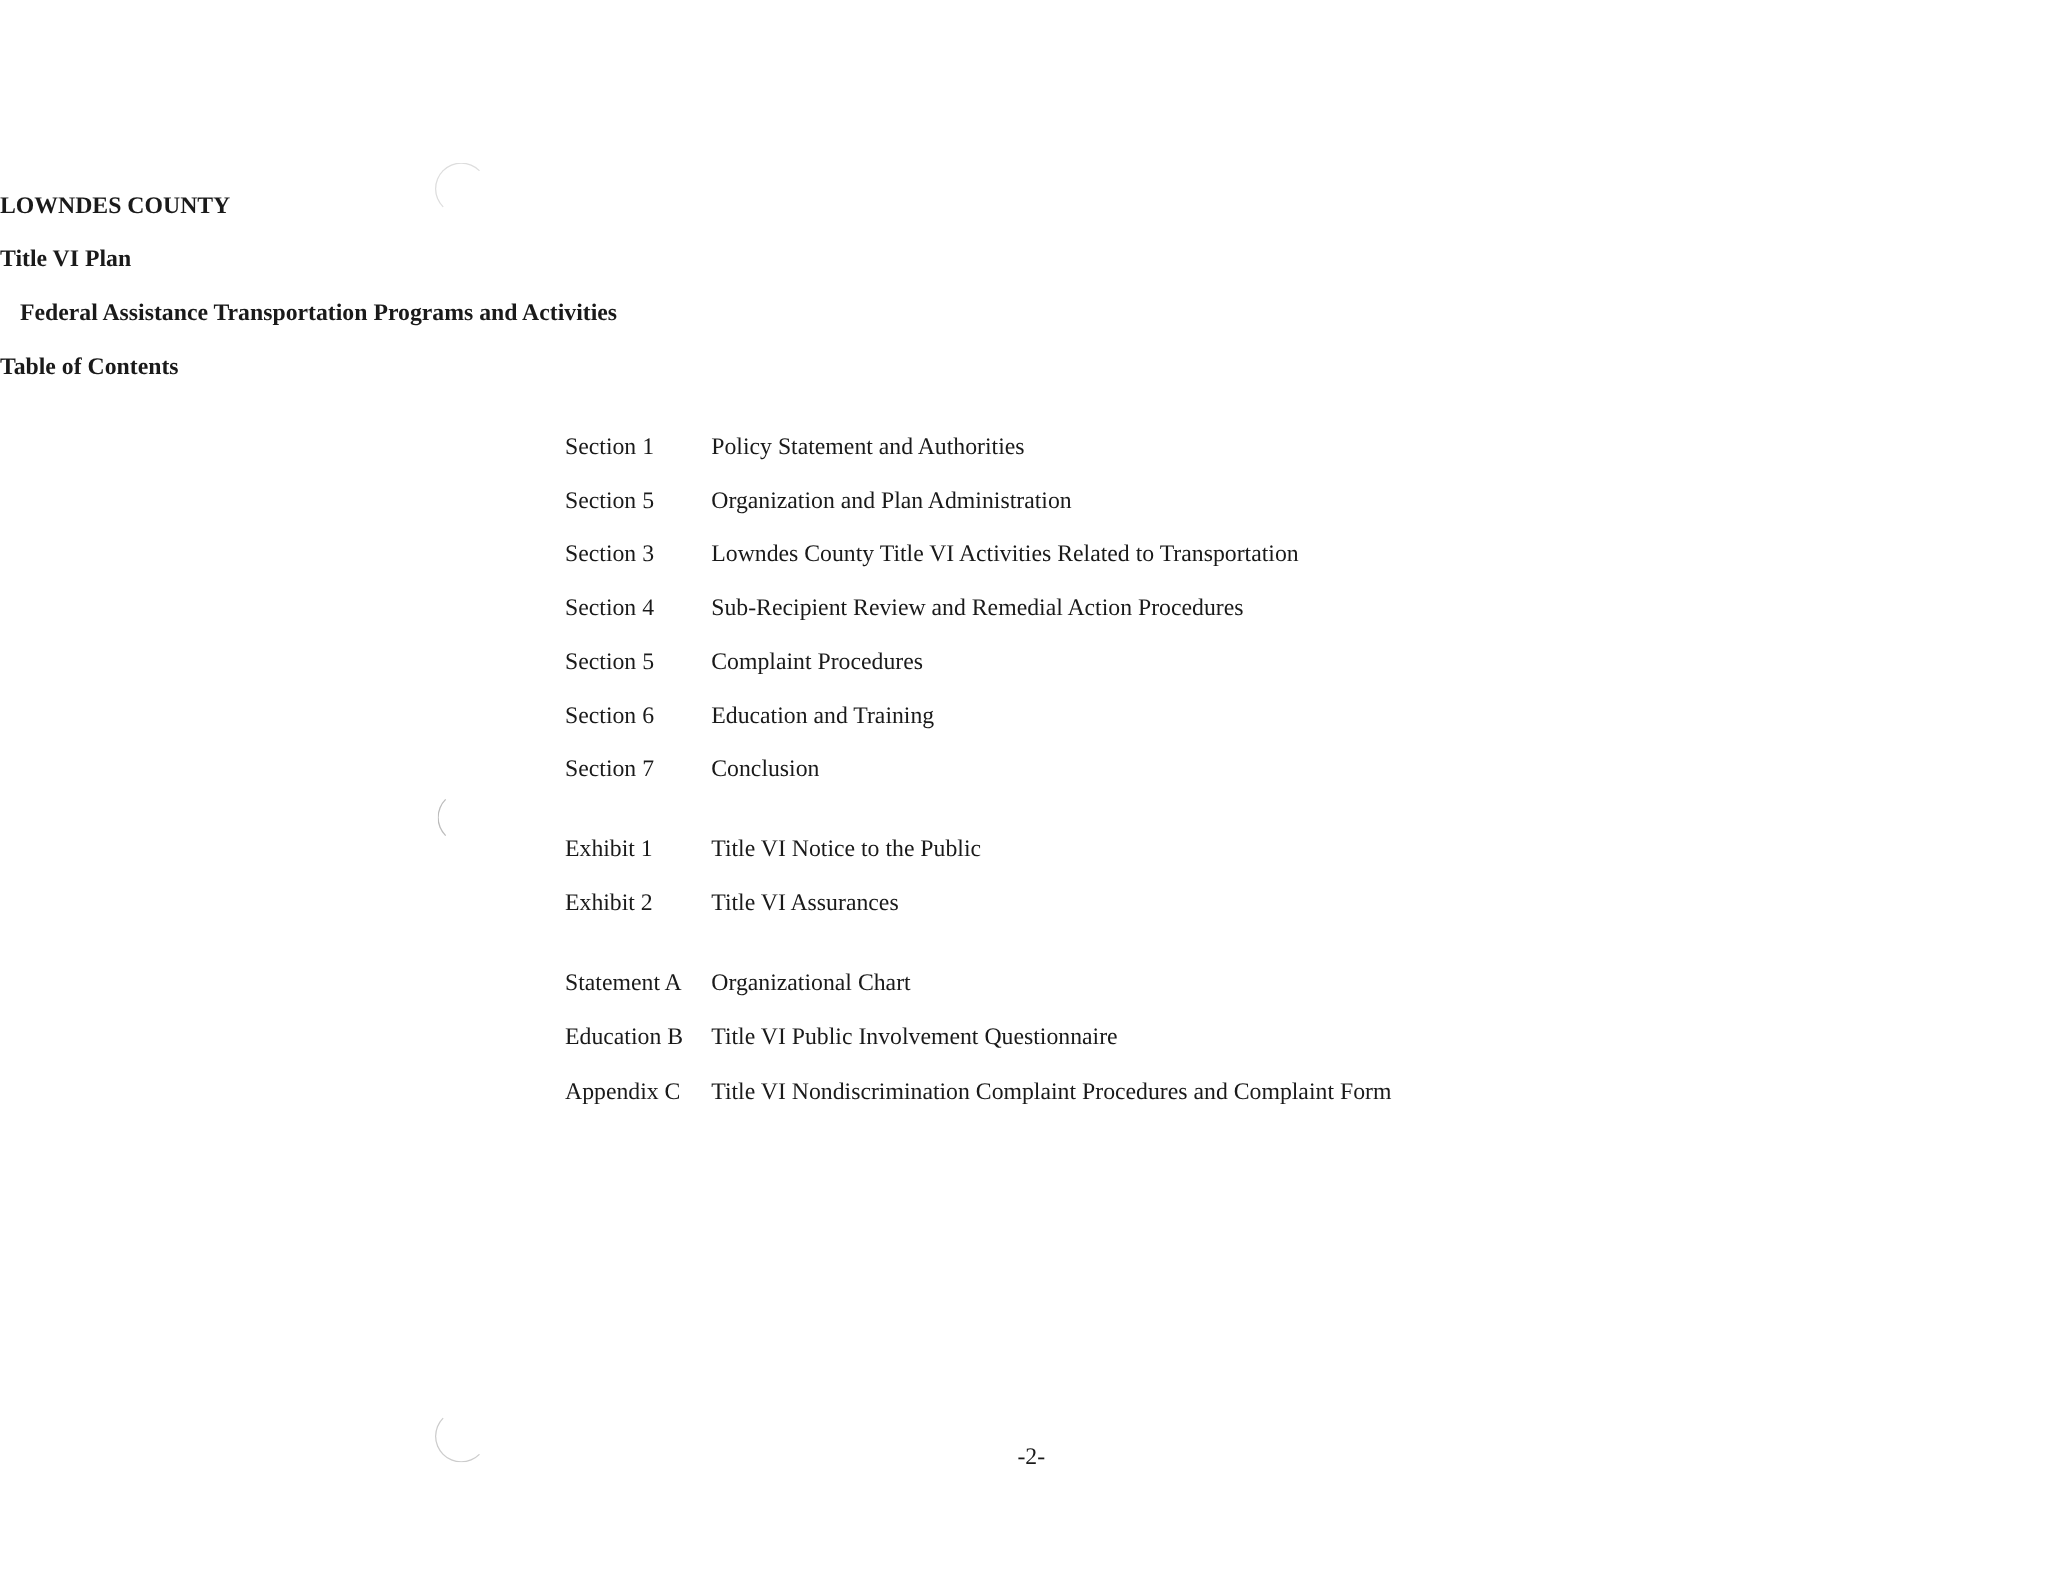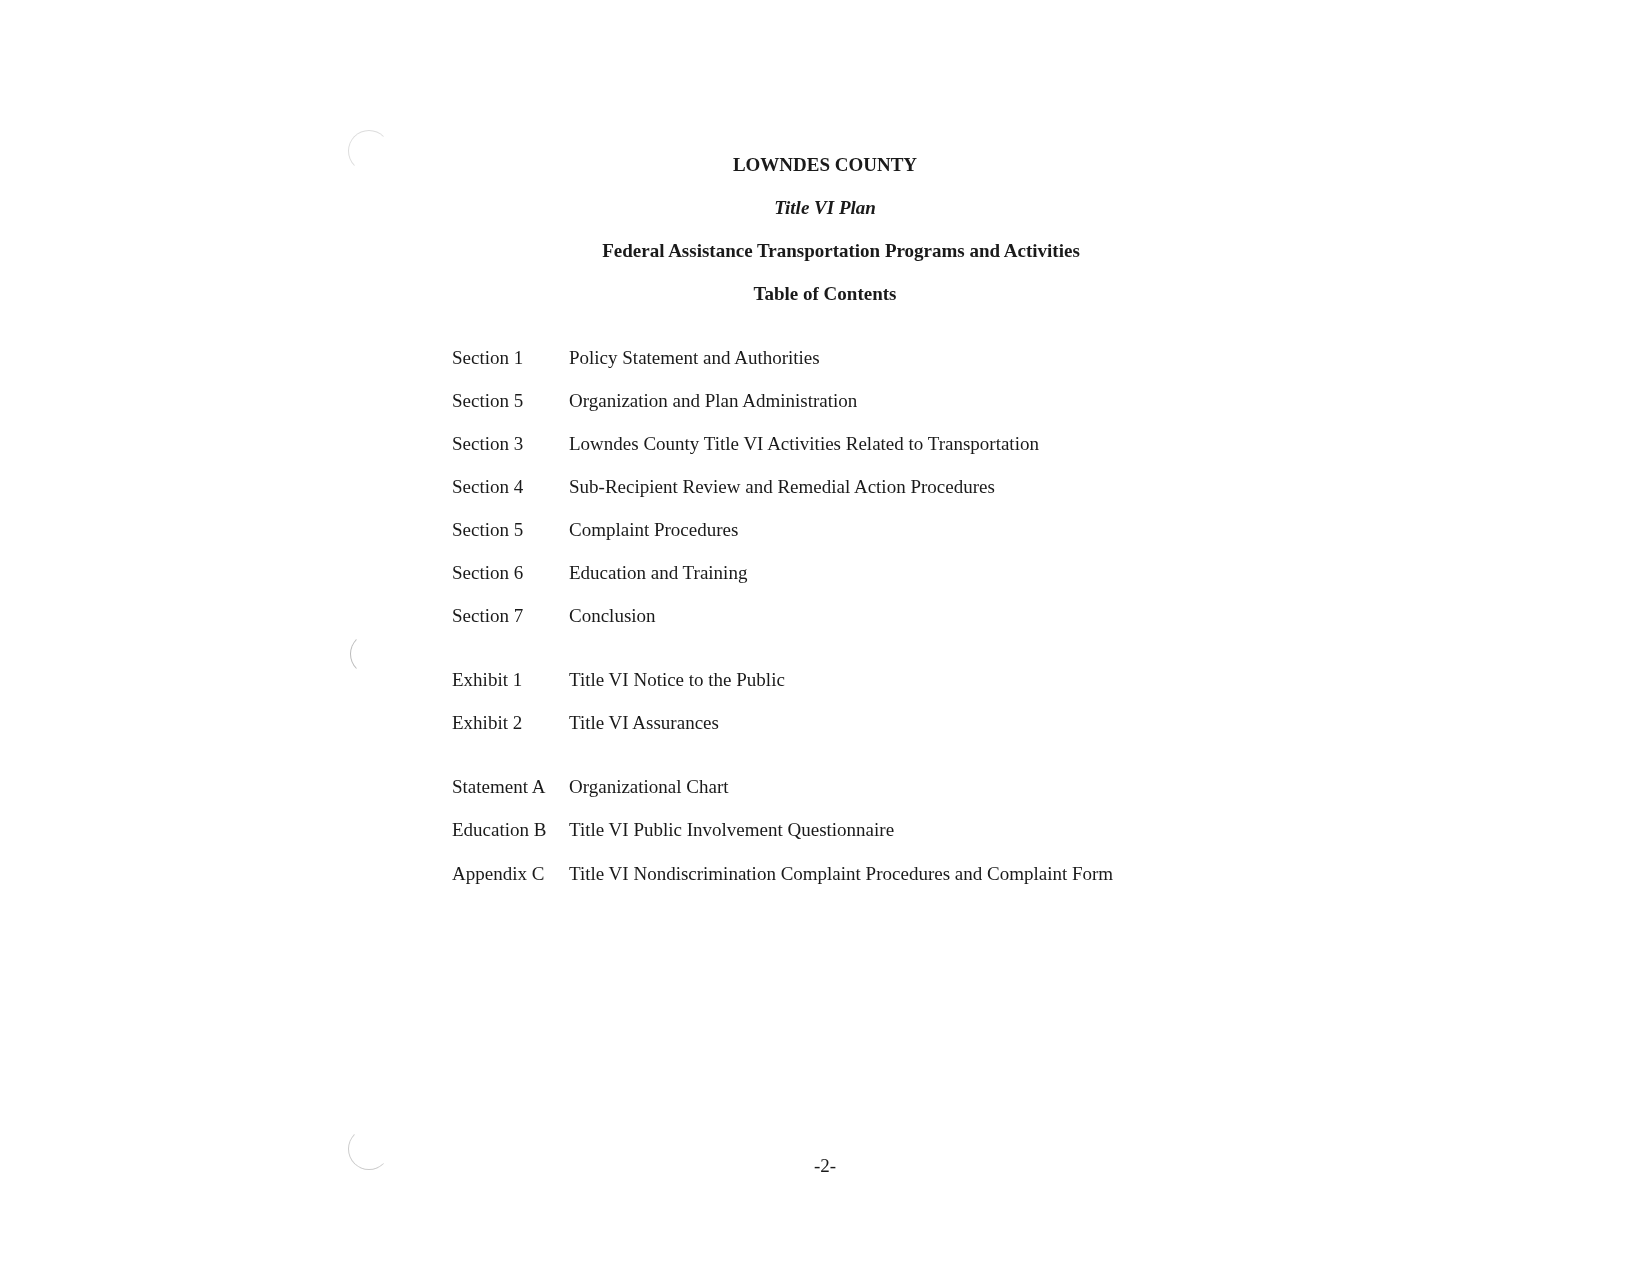--- a/index.html
+++ b/index.html
@@ -1,39 +1,39 @@
 <!DOCTYPE html>
 <html><head>
   <meta charset="utf-8">
   <style>
     html, body { margin: 0; padding: 0; }
     body {
       width: 1650px; height: 1275px; background: #ffffff; position: relative; overflow: hidden;
       font-family: "Liberation Serif", "DejaVu Serif", serif; color: #1a1a1a;
     }
     .center-line {
-      position: absolute; left: 0; width: 1650px; text-align: center; font-weight: bold; font-size: 19px;
+      position: absolute; left: 0; width: 1650px; text-align: left; font-weight: bold; font-size: 19px;
     }
     .toc-row { position: absolute; left: 0; width: 1650px; font-size: 19px; }
     .toc-row .lbl { position: absolute; left: 452px; white-space: nowrap; }
     .toc-row .ttl { position: absolute; left: 569px; white-space: nowrap; }
     .page-num { position: absolute; left: 0; width: 1650px; text-align: center; font-size: 19px; top: 1155px; }
     .mark { position: absolute; border: 1px solid #cfcfcf; border-radius: 50%; }
   </style>
 </head>
 <body>
 
 <div>
 
   <div class="mark" style="left:348px;top:130px;width:40px;height:40px;border-color:#ddd transparent transparent #ddd;"></div>
   <div class="mark" style="left:350px;top:633px;width:40px;height:40px;border-color:transparent transparent transparent #bbb;"></div>
   <div class="mark" style="left:348px;top:1128px;width:40px;height:40px;border-color:transparent transparent #ccc #ccc;"></div>
 
   <div class="center-line" style="top:154px;">LOWNDES COUNTY</div>
-  <div class="center-line" style="top:197px;font-style:italic;">Title VI Plan</div>
+  <div class="center-line" style="top:197px;">Title VI Plan</div>
   <div class="center-line" style="top:240px;padding-left:16px;">Federal Assistance Transportation Programs and Activities</div>
   <div class="center-line" style="top:283px;">Table of Contents</div>
 
   <div>
     <div class="toc-row" style="top:347px;">
       <span class="lbl">Section 1</span>
       <span class="ttl">Policy Statement and Authorities</span>
     </div>
     <div class="toc-row" style="top:390px;">
       <span class="lbl">Section 5</span>

